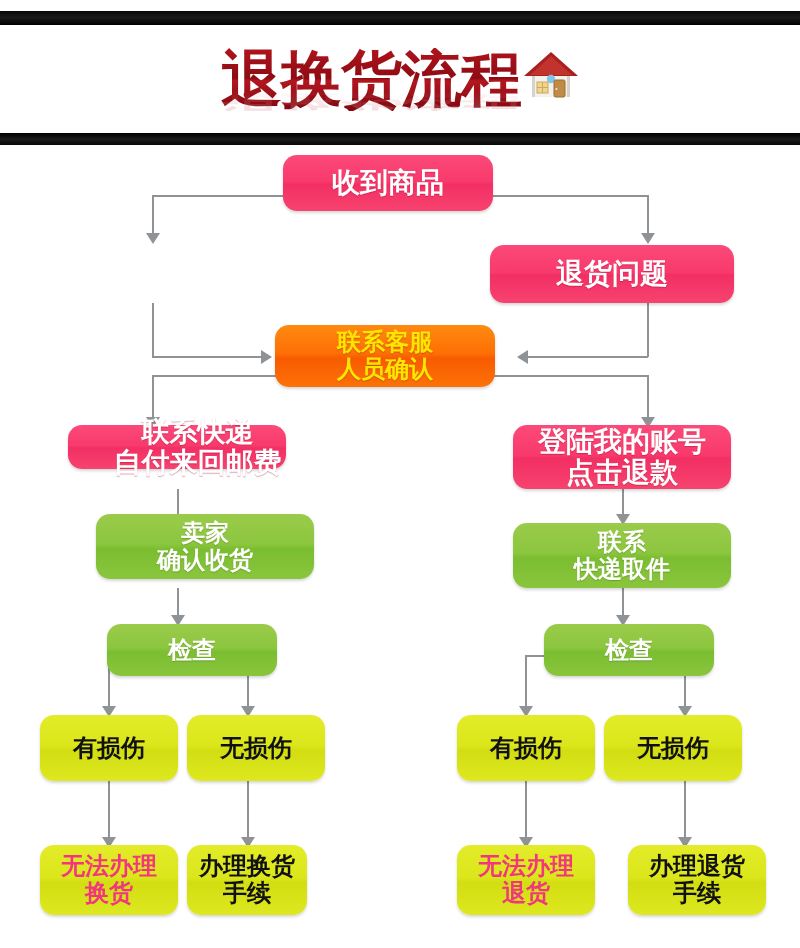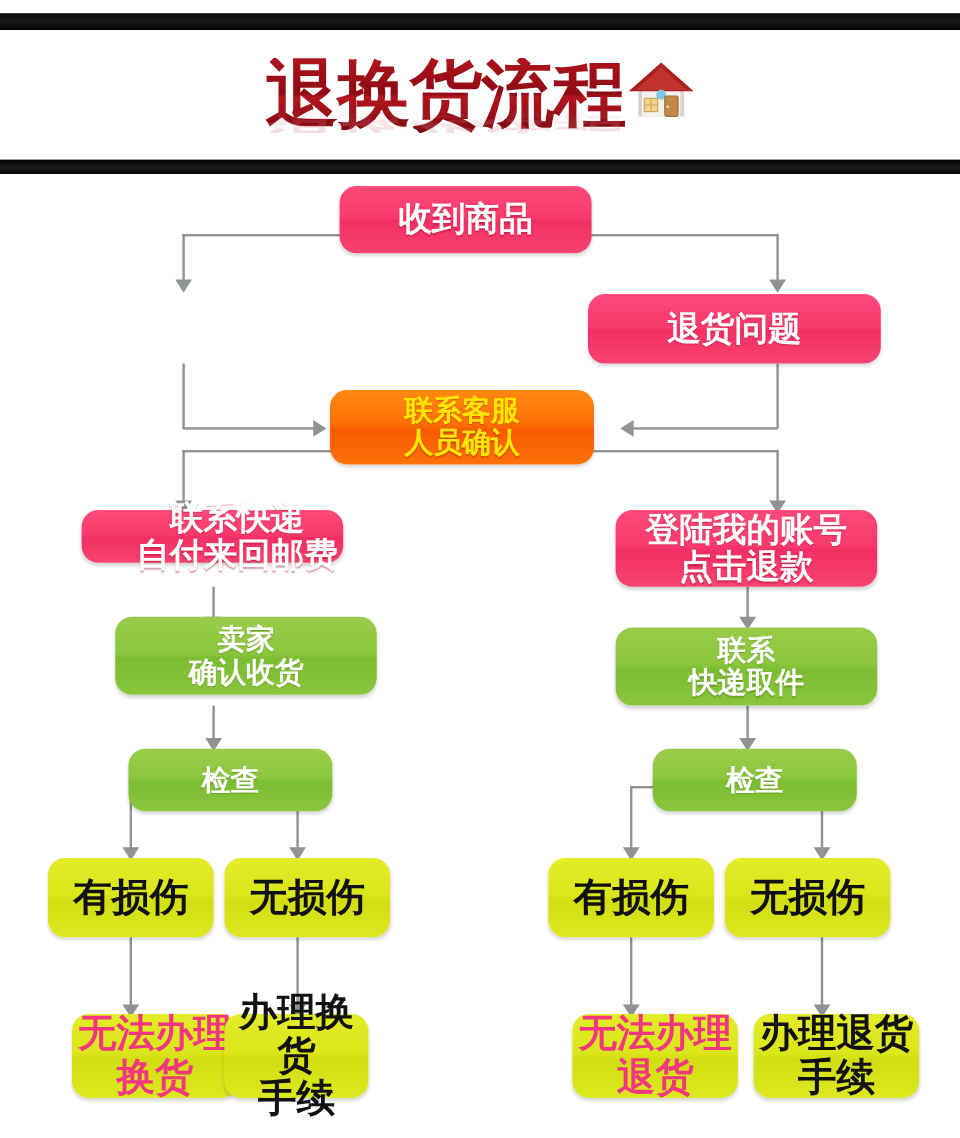--- a/index.html
+++ b/index.html
@@ -69,23 +69,23 @@
   }
   .node.green{
     background:linear-gradient(to bottom,#9acb4a 0%,#8cc63f 46%,#7bbd31 54%,#8ac63d 100%);
     color:#ffffff;
     text-shadow:0 1px 1px rgba(60,100,10,.35);
     font-size:24px;
   }
   .node.lime{
     background:linear-gradient(to bottom,#e3ec28 0%,#dbe61b 46%,#d2de12 54%,#dde820 100%);
     color:#111111;
-    font-size:32px;
-  }
-  .node.lime.magenta-text{color:#f1357f;margin-left:20px;}
+    font-size:24px;
+  }
+  .node.lime.magenta-text{color:#f1357f;}
 
   
   .ln{position:absolute;background:#8f9396;}
   .ln.v{width:2px;}
   .ln.h{height:2px;}
   .arrow-d{position:absolute;width:0;height:0;
     border-left:7px solid transparent;border-right:7px solid transparent;
     border-top:11px solid #8f9396;}
   .arrow-r{position:absolute;width:0;height:0;
     border-top:7px solid transparent;border-bottom:7px solid transparent;
@@ -189,21 +189,21 @@
 
   <div class="node pink" style="left:68px;top:425px;width:218px;height:44px;padding-left:41px;">联系快递
 自付来回邮费</div>
 
   <div class="node pink" style="left:513px;top:425px;width:218px;height:64px;">登陆我的账号
 点击退款</div>
 
   <div class="node green" style="left:68px;top:514px;width:218px;height:65px;margin-left:28px;">卖家
 确认收货</div>
 
-  <div class="node green" style="left:513px;top:523px;width:218px;height:65px;">联系
+  <div class="node green" style="left:513px;top:523px;width:218px;height:65px;font-family:Liberation Serif, serif;">联系
 快递取件</div>
 
   <div class="node green" style="left:107px;top:624px;width:170px;height:52px;">检查</div>
 
   <div class="node green" style="left:544px;top:624px;width:170px;height:52px;">检查</div>
 
   <div class="node lime" style="left:40px;top:715px;width:138px;height:66px;">有损伤</div>
 
   <div class="node lime" style="left:187px;top:715px;width:138px;height:66px;">无损伤</div>
 

